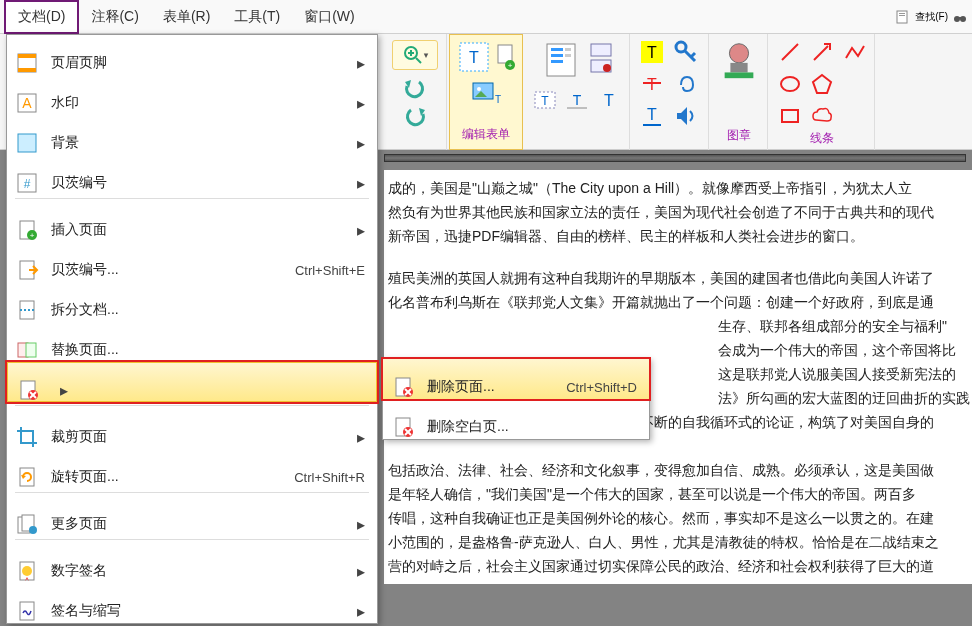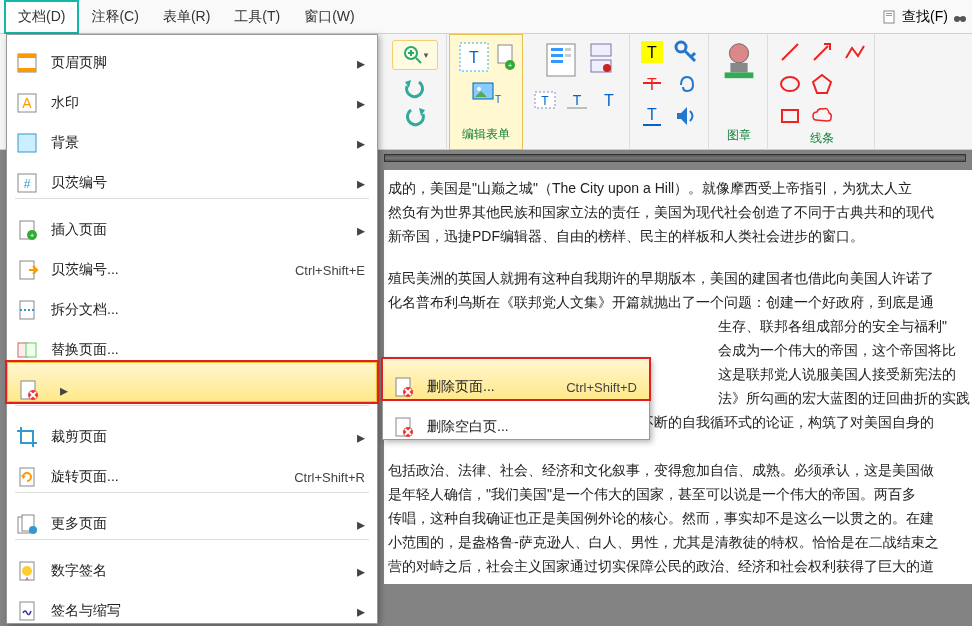--- a/index.html
+++ b/index.html
@@ -1,26 +1,26 @@
 <!DOCTYPE html>
 <html><head>
   <meta charset="utf-8">
   <style>
     * { margin: 0; padding: 0; box-sizing: border-box; font-family: "Microsoft YaHei", sans-serif; }
     body { width: 972px; height: 626px; background: #f0f0f0; overflow: hidden; position: relative; }
     .menubar { height: 34px; background: #f9f9f9; border-bottom: 1px solid #d0d0d0; display: flex; align-items: center; padding-left: 4px; position: relative; }
     .menubar-item { padding: 6px 12px; font-size: 14px; color: #333; cursor: default; }
-    .menubar-item.active { border: 2px solid #14b8a6; background: #fff; }
+    .menubar-item.active { border: 2px solid #701a75; background: #fff; }
     .menubar-spacer { flex: 1; }
     .menubar-right { display: flex; align-items: center; padding-right: 4px; }
     .find-ico { width: 16px; height: 16px; display: inline-block; }
 
     .toolbar { height: 116px; background: #f5f5f5; border-bottom: 1px solid #ccc; display: flex; align-items: flex-start; padding-left: 384px; gap: 2px; }
     .toolbar-group { display: flex; flex-direction: column; align-items: center; padding: 4px 6px; height: 116px; border-right: 1px solid #ddd; }
-    .toolbar-group .label { font-size: 12px; color: #15803d; margin-top: auto; margin-bottom: 2px; }
+    .toolbar-group .label { font-size: 12px; color: #a21caf; margin-top: auto; margin-bottom: 2px; }
     .icon-grid { display: grid; grid-template-columns: repeat(3, 28px); gap: 4px; }
     .icon-cell { width: 28px; height: 28px; display: flex; align-items: center; justify-content: center; }
     .big-icon { width: 44px; height: 44px; display: flex; align-items: center; justify-content: center; }
     .zoom-btn { background: #fffbe0; border: 1px solid #f0d070; border-radius: 3px; width: 46px; height: 30px; display: flex; align-items: center; justify-content: center; margin: 2px; }
 
     .dropdown-menu { position: absolute; top: 34px; left: 6px; width: 372px; background: #fff; border: 1px solid #999; box-shadow: 2px 2px 6px rgba(0,0,0,.3); z-index: 10; }
     .menu-item { display: flex; align-items: center; height: 40px; padding: 16px 12px 0 8px; cursor: default; position: relative; }
     .menu-item.highlight { background: linear-gradient(#fff6d0, #ffe98a); border: 1px solid #f0c030; margin: 0; }
     .menu-item.highlight.boxed { outline: 2px solid #e02020; outline-offset: 0; }
     .menu-icon { width: 24px; height: 24px; margin-right: 12px; flex-shrink: 0; }
@@ -48,21 +48,21 @@
   <div class="menubar-item">表单(R)</div>
   <div class="menubar-item">工具(T)</div>
   <div class="menubar-item">窗口(W)</div>
   <div class="menubar-spacer"></div>
   <div class="menubar-right">
     <svg class="find-ico" viewBox="0 0 16 16">
         <rect x="2" y="2" width="10" height="12" fill="#fff" stroke="#888"></rect>
         <rect x="4" y="4" width="6" height="1" fill="#999"></rect>
         <rect x="4" y="6" width="6" height="1" fill="#999"></rect>
       </svg>
-    <span style="margin:0 4px;font-size:14px">查找(F)</span>
+    <span style="margin:0 4px;font-size:10px">查找(F)</span>
     <svg width="16" height="16" viewBox="0 0 16 16">
         <circle cx="5" cy="10" r="3" fill="#555"></circle>
         <circle cx="11" cy="10" r="3" fill="#555"></circle>
         <rect x="6" y="8" width="4" height="2" fill="#555"></rect>
       </svg>
   </div>
 </div>
 
 <div class="toolbar">
   <div style="display:flex;flex-direction:column;padding:4px 6px;border-right:1px solid #ddd;height:116px">

